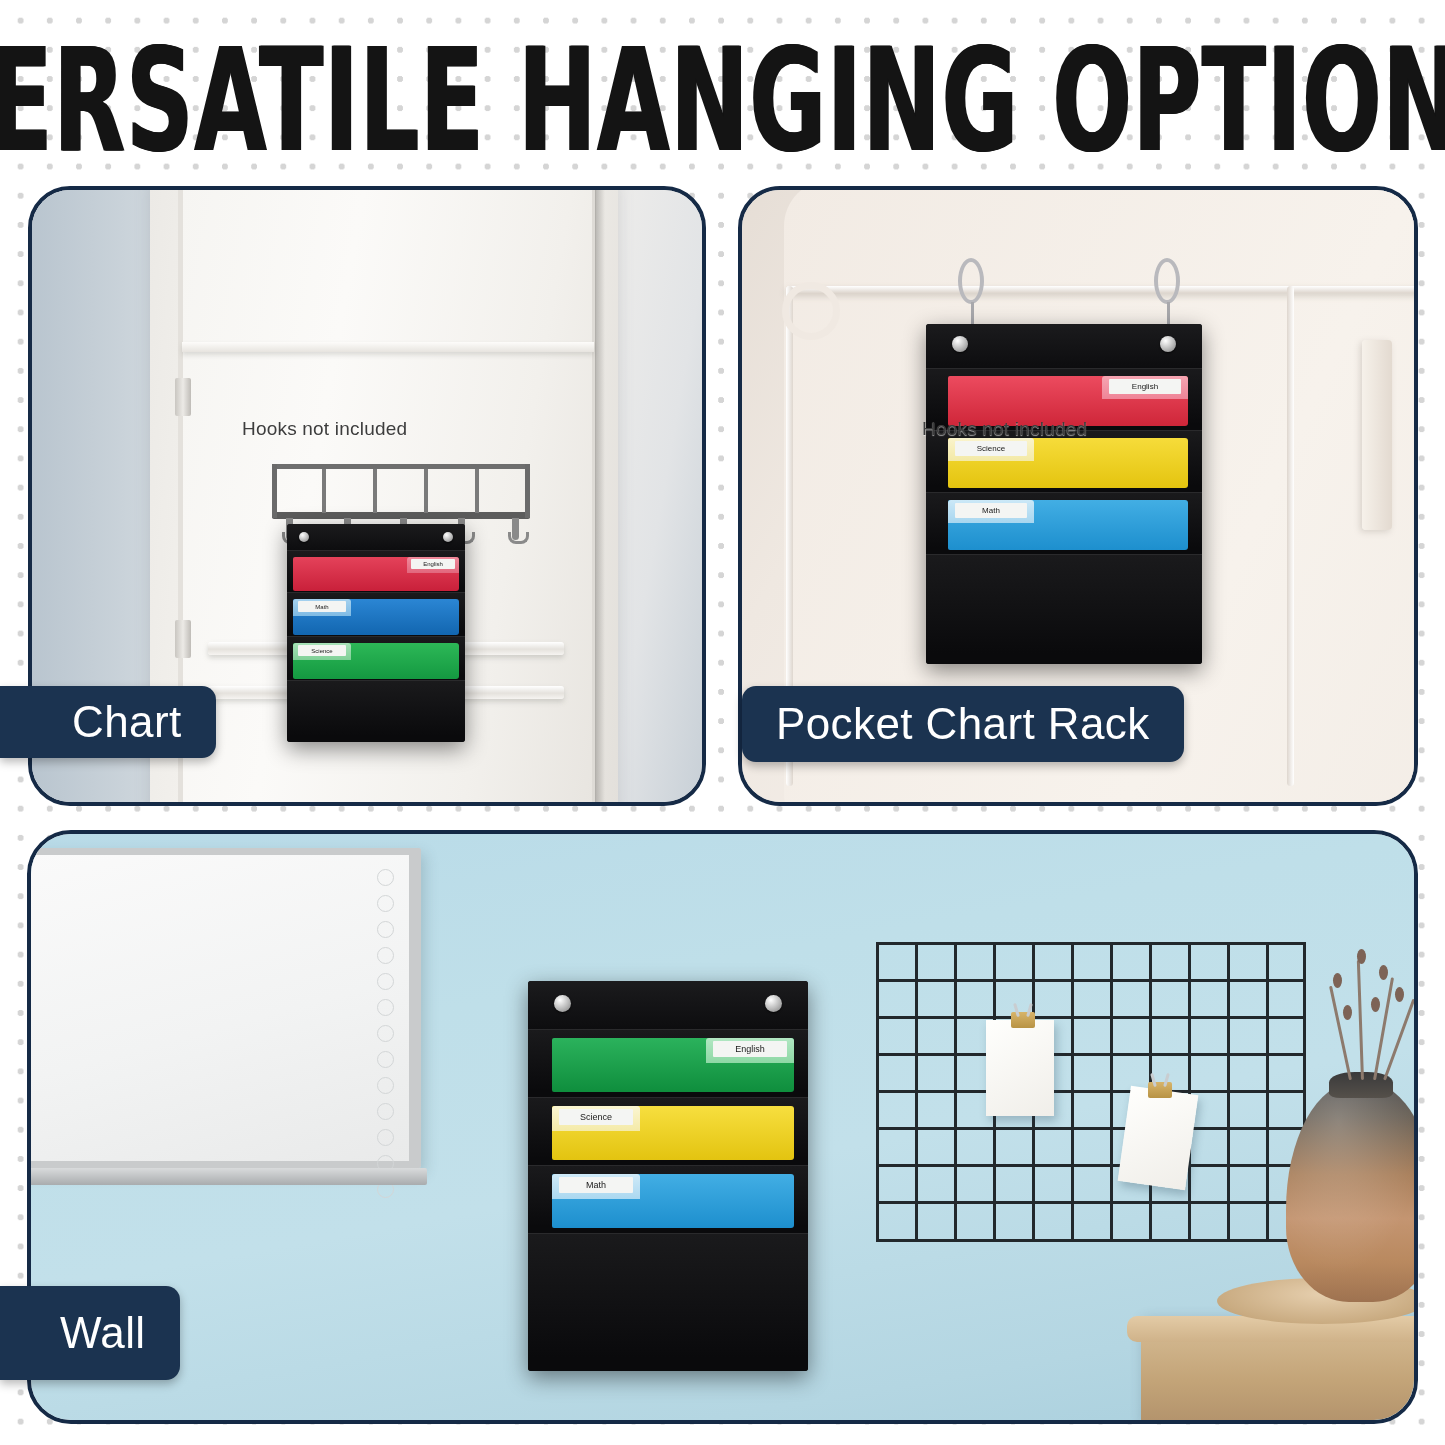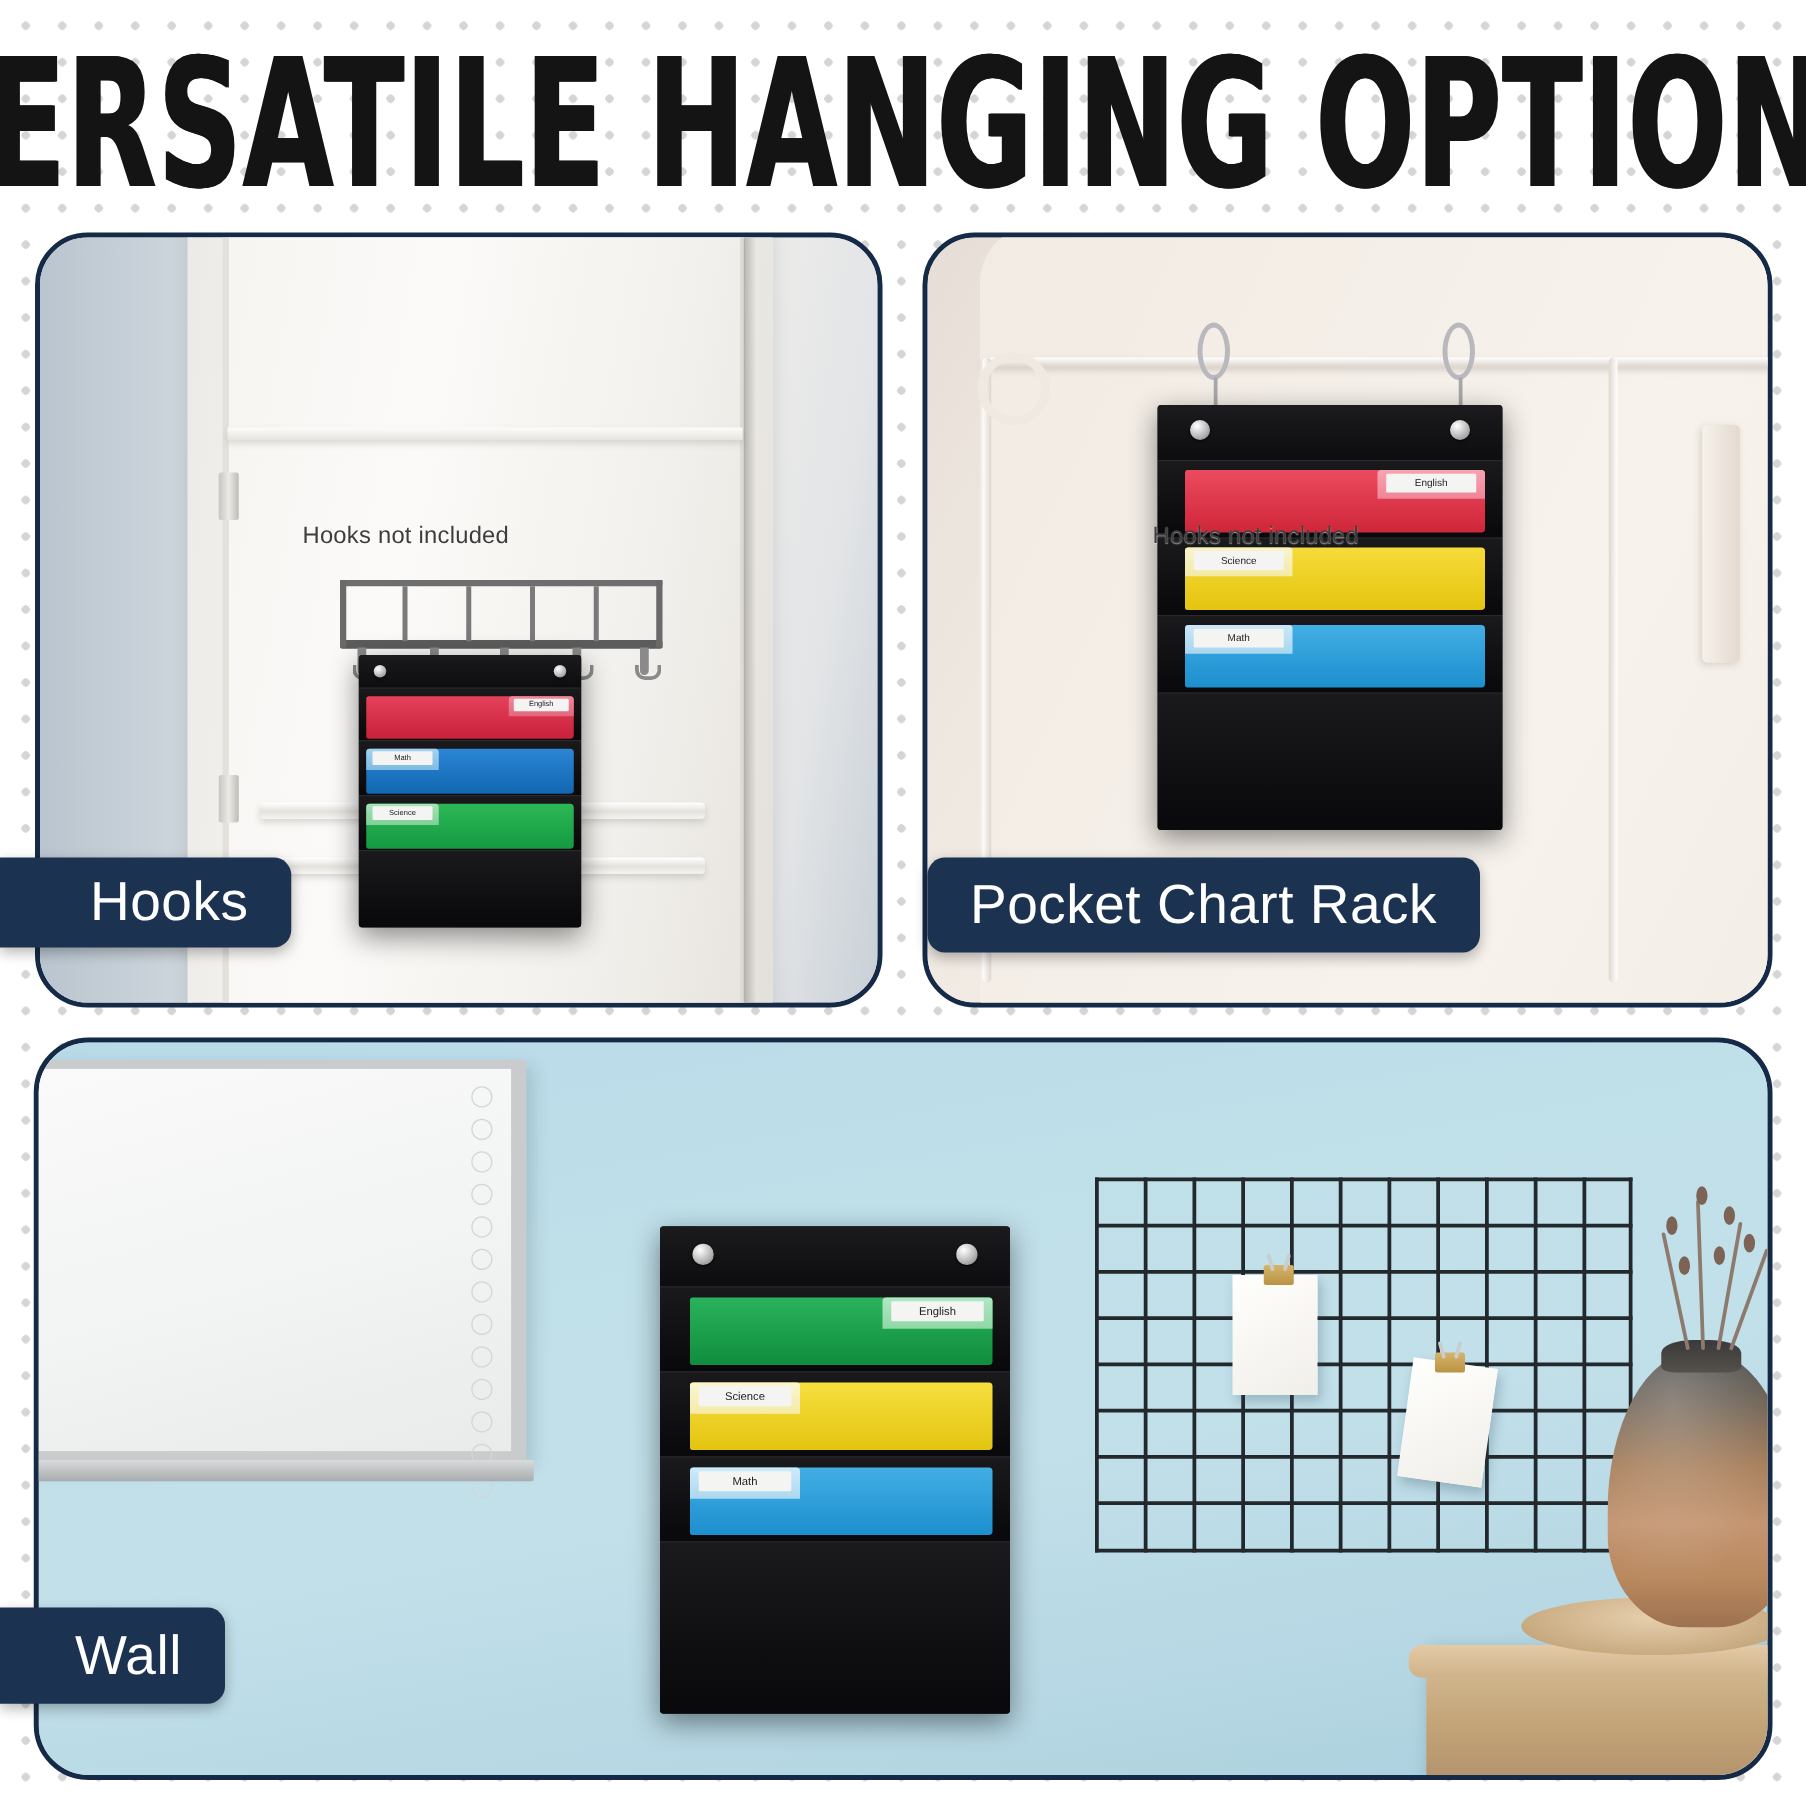--- a/index.html
+++ b/index.html
@@ -254,21 +254,21 @@
     border-radius:14px;
     display:flex; align-items:center;
     font-size:44px; font-weight:400;
     padding:0 34px;
     box-shadow:0 4px 10px rgba(0,0,0,.28);
     letter-spacing:.4px;
     z-index:20;
   }
   #badge-door{ left:0px; top:686px; height:72px; border-radius:0 14px 14px 0; padding-left:72px; }
   #badge-rack{ left:742px; top:686px; height:76px; }
-  #badge-wall{ left:0px; top:1286px; height:77px; border-radius:0 14px 14px 0; padding-left:60px; }
+  #badge-wall{ left:0px; top:1286px; height:94px; border-radius:0 14px 14px 0; padding-left:60px; }
 </style>
 </head>
 <body>
 
 <div class="title-wrap">
   <div class="title">VERSATILE HANGING OPTIONS</div>
 </div>
 
 <div class="panel" id="panel-door">
   <div class="scene">
@@ -329,21 +329,21 @@
           </div>
         </div>
       </div>
 
       <div class="pocket" style="top:156px; height:62px;"></div>
     </div>
 
     <div class="hooks-note" style="left:210px; top:228px;">Hooks not included</div>
   </div>
 </div>
-<div class="badge" id="badge-door">Hooks</div>
+<div class="badge" id="badge-door">Chart</div>
 
 <div class="panel" id="panel-rack">
   <div class="scene">
     <div class="rack-bg"></div>
     <div class="rack-board"></div>
     <div class="rack-rod"></div>
     <div class="rack-rod-left"></div>
     <div class="rack-rod-right"></div>
     <div class="rack-corner" style="left:40px; top:92px;"></div>
     <div class="wall-switch"></div>

